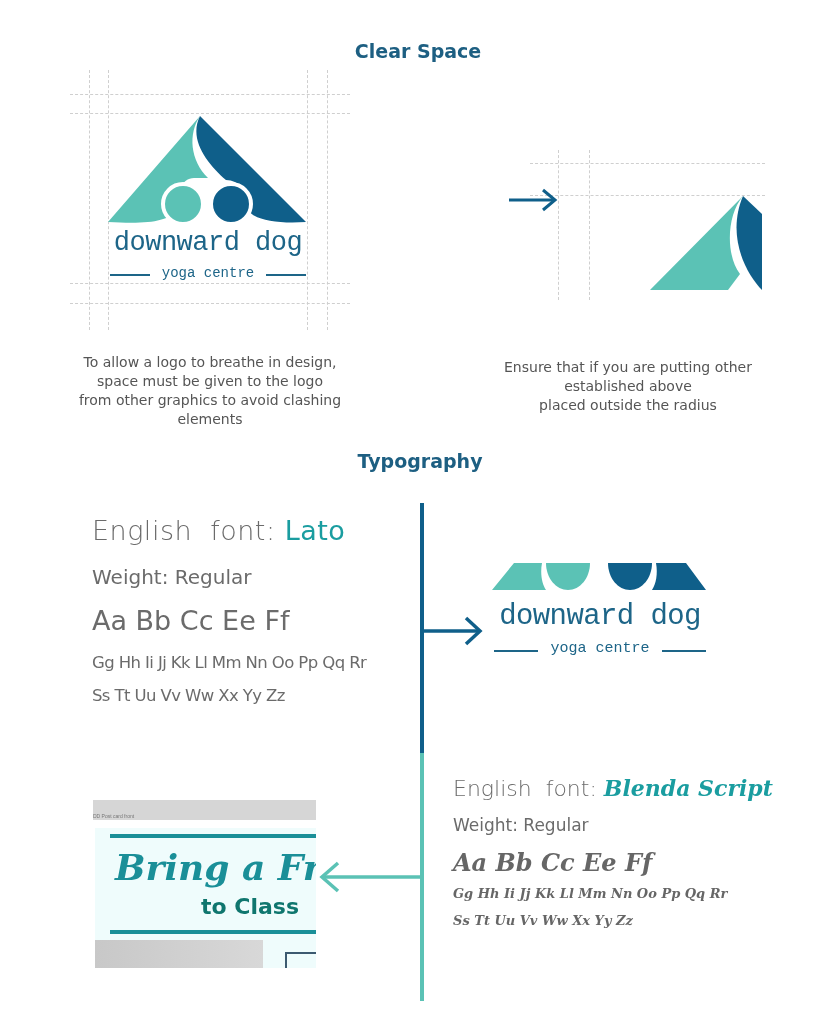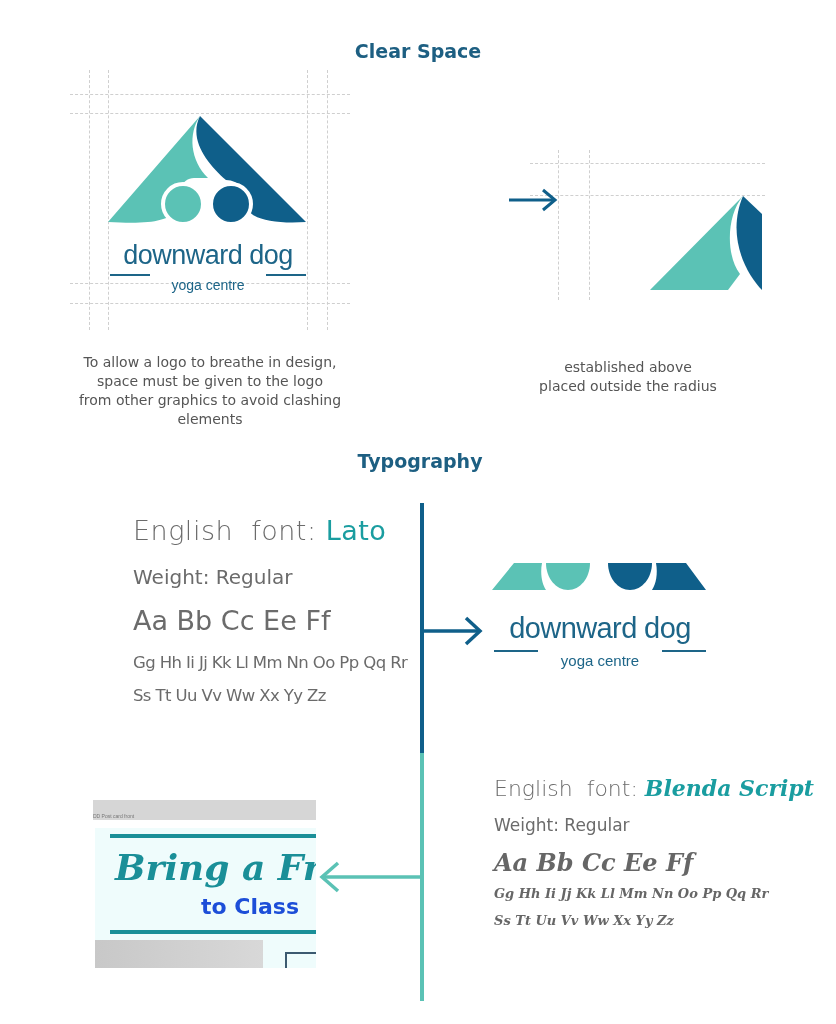--- a/index.html
+++ b/index.html
@@ -2,22 +2,22 @@
 <html><head>
 <meta charset="utf-8">
 <style>
   html, body { margin:0; padding:0; background:#ffffff; }
   body { width:836px; height:1024px; position:relative; overflow:hidden; font-family:"Liberation Sans", sans-serif; }
   .abs { position:absolute; }
   .heading { font-family:"DejaVu Sans", sans-serif; font-weight:bold; font-size:19px; color:#1d5f82; text-align:center; width:836px; left:0; }
   .desc { font-family:"DejaVu Sans", sans-serif; font-size:14px; color:#555; text-align:center; line-height:19px; }
   .dash-h { position:absolute; height:0; border-top:1px dashed #cfcfcf; }
   .dash-v { position:absolute; width:0; border-left:1px dashed #cfcfcf; }
-  .gray { color:#6b6b6b;margin-left:41px; }
-  .logo-text { font-family:Liberation Sans, sans-serif; color:#1d6588;margin-top:12px; }
+  .gray { color:#6b6b6b; }
+  .logo-text { font-family:Liberation Mono, monospace; color:#1d6588; }
   .script { font-family:"DejaVu Serif", serif; font-style:italic; font-weight:bold; }
 </style>
 </head>
 <body>
 
 <div class="abs heading" style="top:40px;">Clear Space</div>
 
 <div class="abs" style="left:70px; top:70px; width:280px; height:260px;">
   <div class="dash-h" style="left:0; width:280px; top:24px;"></div>
   <div class="dash-h" style="left:0; width:280px; top:43px;"></div>
@@ -55,20 +55,21 @@
   </svg>
 </div>
 
 <div class="abs desc" style="left:60px; top:353px; width:300px;">
   <div>To allow a logo to breathe in design,</div>
   <div>space must be given to the logo</div>
   <div>from other graphics to avoid clashing</div>
   <div>elements</div>
 </div>
 <div class="abs desc" style="left:478px; top:358px; width:300px;">
+  <div>Ensure that if you are putting other</div>
   <div>established above</div>
   <div>placed outside the radius</div>
 </div>
 
 <div class="abs heading" style="top:450px; left:2px;">Typography</div>
 
 <div class="abs" style="left:420px; top:503px; width:4px; height:250px; background:#0f5f8a;"></div>
 <div class="abs" style="left:420px; top:753px; width:4px; height:248px; background:#5bc2b5;"></div>
 
 <div class="abs gray" style="left:92px; top:515px; font-family:'DejaVu Sans',sans-serif; font-size:27px; letter-spacing:0.5px;">
@@ -103,21 +104,21 @@
 <div class="abs gray" style="left:453px; top:815px; font-family:'DejaVu Sans',sans-serif; font-size:17px;">Weight: Regular</div>
 <div class="abs gray script" style="left:453px; top:848px; font-size:24px; color:#666;">Aa Bb Cc Ee Ff</div>
 <div class="abs gray script" style="left:453px; top:886px; font-size:13px; color:#666;">Gg Hh Ii Jj Kk Ll Mm Nn Oo Pp Qq Rr</div>
 <div class="abs gray script" style="left:453px; top:913px; font-size:13px; color:#666;">Ss Tt Uu Vv Ww Xx Yy Zz</div>
 
 <div class="abs" style="left:93px; top:800px; width:223px; height:20px; background:#d6d6d6;"></div>
 <div class="abs" style="left:93px; top:813px; font-size:5px; color:#777;">DD Post card front</div>
 <div class="abs" style="left:95px; top:828px; width:221px; height:140px; background:#effcfc; overflow:hidden;">
   <div class="abs" style="left:15px; top:6px; width:206px; height:4px; background:#1a8f98;"></div>
   <div class="abs script" style="left:20px; top:18px; font-size:36px; color:#1a8f98; white-space:nowrap;">Bring a Fri</div>
-  <div class="abs" style="left:106px; top:66px; font-family:'DejaVu Sans',sans-serif; font-weight:bold; font-size:22px; color:#1d4ed8;">to Class</div>
+  <div class="abs" style="left:106px; top:66px; font-family:'DejaVu Sans',sans-serif; font-weight:bold; font-size:22px; color:#0f766e;">to Class</div>
   <div class="abs" style="left:15px; top:102px; width:206px; height:4px; background:#1a8f98;"></div>
   <div class="abs" style="left:0; top:112px; width:168px; height:28px; background:linear-gradient(90deg,#c8c8c8,#d8d8d8);"></div>
   <div class="abs" style="left:190px; top:124px; width:30px; height:20px; border-left:2px solid #3c5a70; border-top:2px solid #3c5a70;"></div>
 </div>
 
 <svg class="abs" style="left:318px; top:857px;" width="104" height="40" viewBox="0 0 104 40">
   <line x1="4" y1="20" x2="104" y2="20" stroke="#5bc2b5" stroke-width="3.5"></line>
   <polyline points="20,6 4,20 20,34" fill="none" stroke="#5bc2b5" stroke-width="3.5"></polyline>
 </svg>
 

